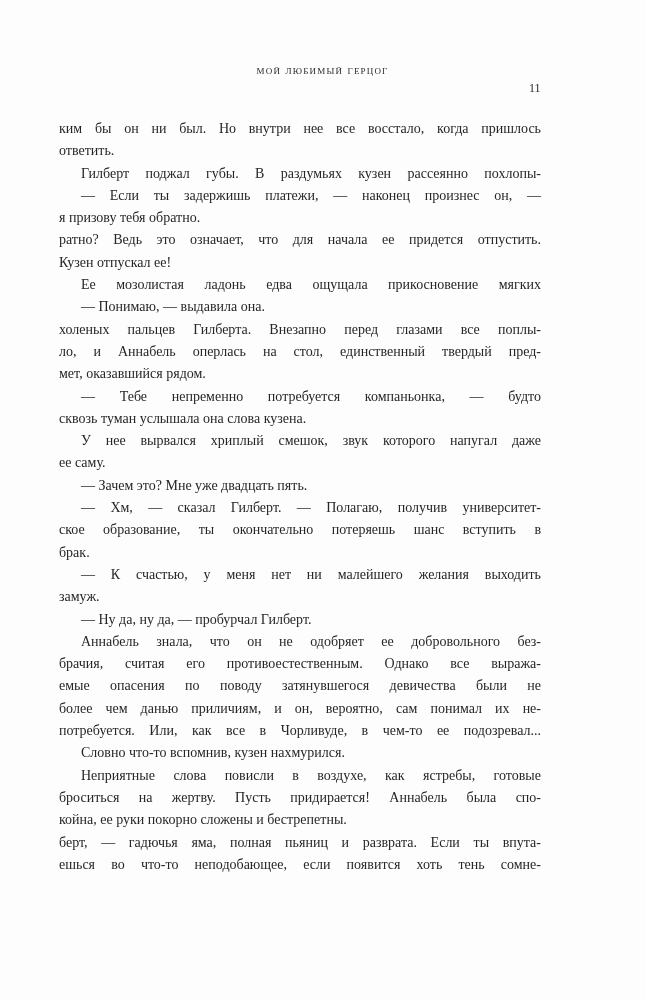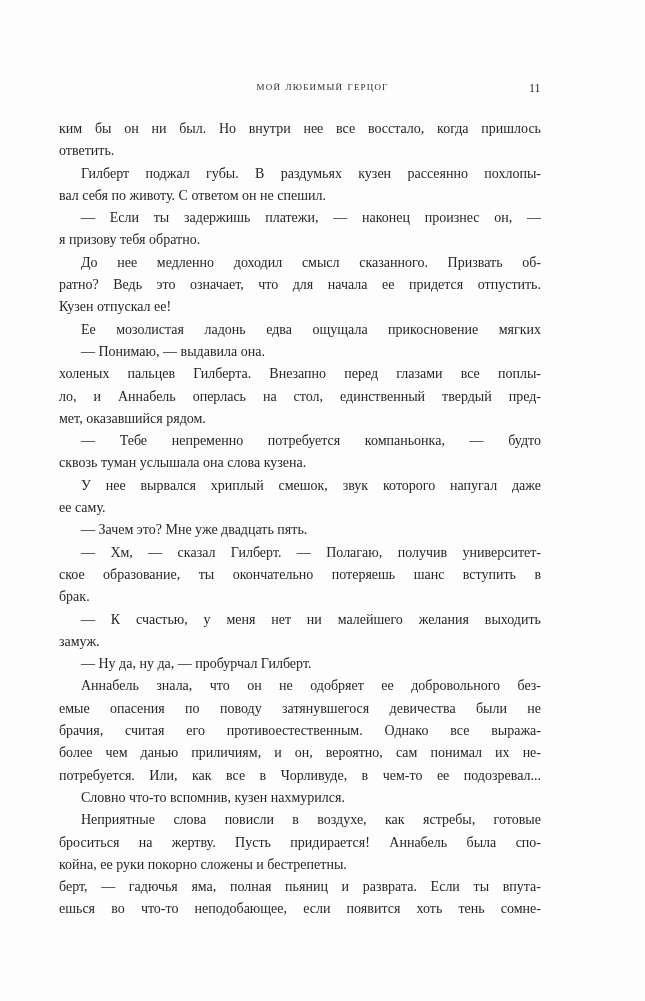--- a/index.html
+++ b/index.html
@@ -1,19 +1,19 @@
 <!DOCTYPE html>
 <html><head>
 <meta charset="utf-8">
 <style>
   html, body { margin: 0; padding: 0; background: #ffffff; }
   body { width: 645px; height: 1001px; position: relative; overflow: hidden; }
   .page { position: absolute; left: 0; top: 0; width: 645px; height: 1001px; background: #fdfdfd; }
   .running-head {
-    position: absolute; top: 79px; left: 0; width: 645px; text-align: center;
+    position: absolute; top: 63px; left: 0; width: 645px; text-align: center;
     font-family: "Liberation Serif", "DejaVu Serif", serif;
     font-size: 12.5px; letter-spacing: 1.2px; color: #2a2a2a; text-transform: lowercase;
     font-variant: small-caps;
   }
   .folio {
     position: absolute; top: 81px; left: 529px;
     font-family: "Liberation Serif", "DejaVu Serif", serif;
     font-size: 12px; color: #2a2a2a; text-align: center;
   }
   .text {
@@ -28,45 +28,43 @@
 </head>
 <body>
 
 <div class="page">
   <div class="running-head">мой любимый герцог</div>
   <div class="folio">11</div>
   <div class="text" id="body-text">
       <span class="line j">ким бы он ни был. Но внутри нее все восстало, когда пришлось</span>
       <span class="line">ответить.</span>
       <span class="line j ind">Гилберт поджал губы. В раздумьях кузен рассеянно похлопы-</span>
-      <span class="line">вал себя по животу. С ответом он не спешил.</span>
       <span class="line j ind">— Если ты задержишь платежи, — наконец произнес он, —</span>
       <span class="line">я призову тебя обратно.</span>
-      <span class="line j ind">До нее медленно доходил смысл сказанного. Призвать об-</span>
       <span class="line j">ратно? Ведь это означает, что для начала ее придется отпустить.</span>
       <span class="line">Кузен отпускал ее!</span>
       <span class="line j ind">Ее мозолистая ладонь едва ощущала прикосновение мягких</span>
       <span class="line ind">— Понимаю, — выдавила она.</span>
       <span class="line j">холеных пальцев Гилберта. Внезапно перед глазами все поплы-</span>
       <span class="line j">ло, и Аннабель оперлась на стол, единственный твердый пред-</span>
       <span class="line">мет, оказавшийся рядом.</span>
       <span class="line j ind">— Тебе непременно потребуется компаньонка, — будто</span>
       <span class="line">сквозь туман услышала она слова кузена.</span>
       <span class="line j ind">У нее вырвался хриплый смешок, звук которого напугал даже</span>
       <span class="line">ее саму.</span>
       <span class="line ind">— Зачем это? Мне уже двадцать пять.</span>
       <span class="line j ind">— Хм, — сказал Гилберт. — Полагаю, получив университет-</span>
       <span class="line j">ское образование, ты окончательно потеряешь шанс вступить в</span>
       <span class="line">брак.</span>
       <span class="line j ind">— К счастью, у меня нет ни малейшего желания выходить</span>
       <span class="line">замуж.</span>
       <span class="line ind">— Ну да, ну да, — пробурчал Гилберт.</span>
       <span class="line j ind">Аннабель знала, что он не одобряет ее добровольного без-</span>
+      <span class="line j">брачия, считая его противоестественным. Однако все выража-</span>
       <span class="line j">емые опасения по поводу затянувшегося девичества были не</span>
-      <span class="line j">брачия, считая его противоестественным. Однако все выража-</span>
       <span class="line j">более чем данью приличиям, и он, вероятно, сам понимал их не-</span>
       <span class="line j">потребуется. Или, как все в Чорливуде, в чем-то ее подозревал...</span>
       <span class="line ind">Словно что-то вспомнив, кузен нахмурился.</span>
       <span class="line j ind">Неприятные слова повисли в воздухе, как ястребы, готовые</span>
       <span class="line j">броситься на жертву. Пусть придирается! Аннабель была спо-</span>
       <span class="line">койна, ее руки покорно сложены и бестрепетны.</span>
       <span class="line j">берт, — гадючья яма, полная пьяниц и разврата. Если ты впута-</span>
       <span class="line j">ешься во что-то неподобающее, если появится хоть тень сомне-</span>
     </div>
 </div>

